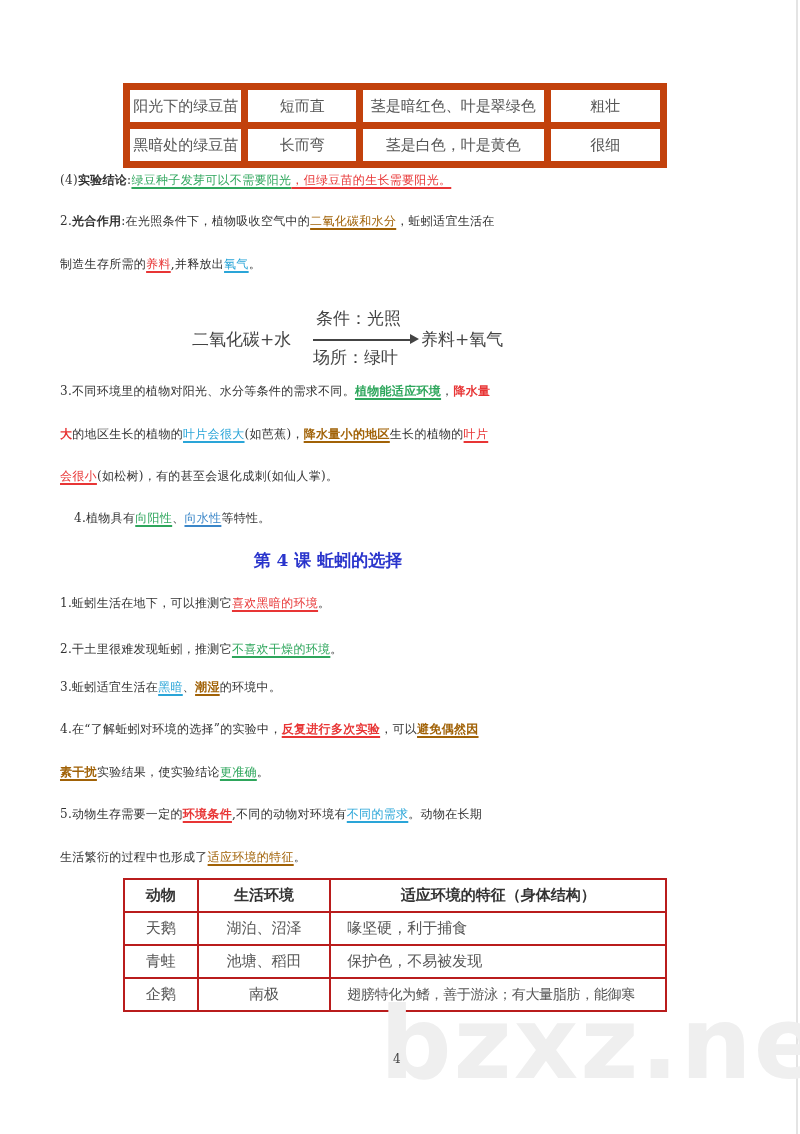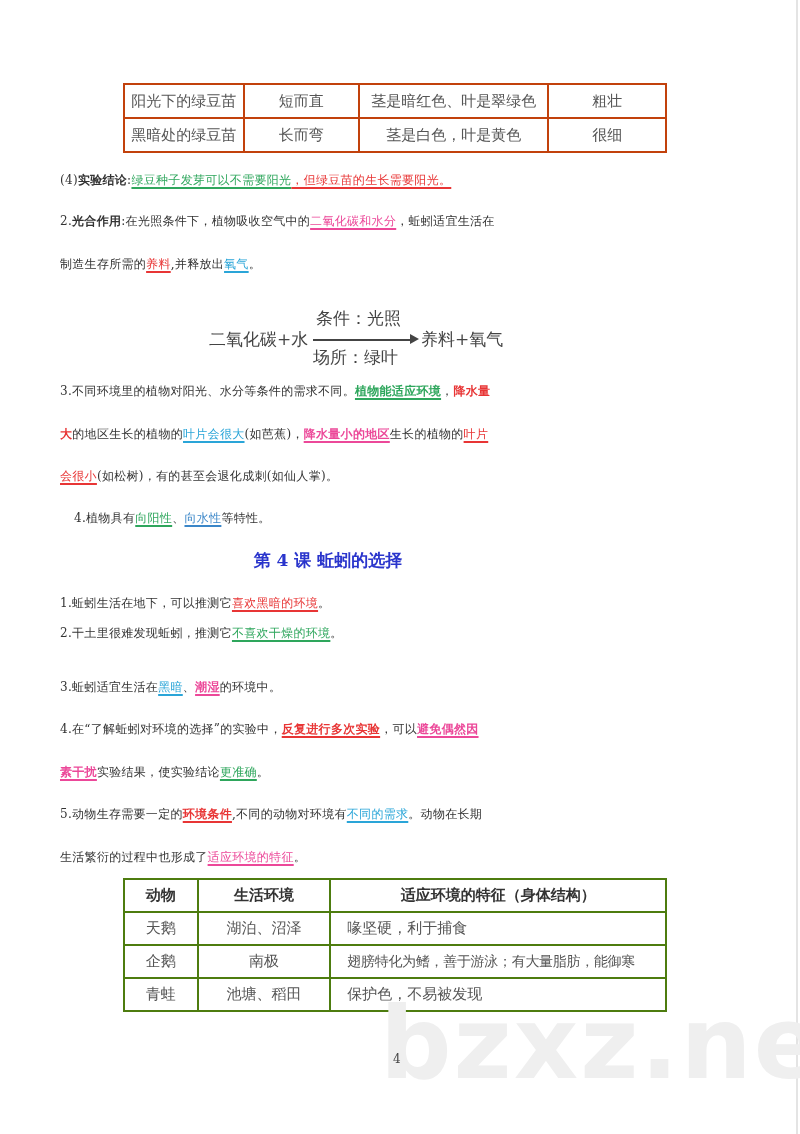--- a/index.html
+++ b/index.html
@@ -8,30 +8,30 @@
     background: #ffffff;
     font-family: "DejaVu Serif", "Liberation Serif", serif;
     color: #333333;
   }
   .right-edge { position: absolute; left: 796px; top: 0; width: 2px; height: 1134px; background: #e4e4e4; }
   .line { position: absolute; left: 60px; font-size: 12px; line-height: 22px; white-space: nowrap; letter-spacing: 0.3px; }
   .b { font-weight: bold; }
   .u { text-decoration: underline; text-underline-offset: 3px; text-decoration-thickness: 1.5px; }
   .green { color: #2ea65c; }
   .red { color: #e83535; }
-  .blue { color: #ec4899; }
+  .blue { color: #a16207; }
   .cyan { color: #2aa5d8; }
   .sky { color: #3a86c8; }
 
   table { position: absolute; border-collapse: collapse; font-size: 15px; color: #555; }
   table td, table th { text-align: center; padding: 0; }
   .t1 { left: 123px; top: 83px; width: 544px; }
-  .t1 td { border: 2px solid #c2410c; height: 32px; }
+  .t1 td { border: 7px solid #c2410c; height: 32px; }
   .t2 { left: 123px; top: 878px; width: 544px; }
-  .t2 td, .t2 th { border: 2px solid #4d7c0f; height: 31px; }
+  .t2 td, .t2 th { border: 2px solid #b91c1c; height: 31px; }
   .t2 th { font-weight: bold; color: #333; }
   .t2 td.left { text-align: left; padding-left: 16px; }
 
   .formula { position: absolute; font-size: 17px; color: #444; }
   .arrow-line { position: absolute; left: 313px; top: 339px; width: 100px; height: 1.5px; background: #444; }
   .arrow-head { position: absolute; left: 410px; top: 334px; width: 0; height: 0;
     border-top: 5px solid transparent; border-bottom: 5px solid transparent; border-left: 9px solid #444; }
 
   .heading { position: absolute; left: 0; width: 656px; top: 549px; text-align: center; font-size: 17px; font-weight: bold; color: #2a35cc; }
   .watermark { position: absolute; left: 380px; top: 985px; font-family: "DejaVu Sans", sans-serif; font-size: 100px; font-weight: bold; color: #efefef; letter-spacing: 2px; }
@@ -69,21 +69,21 @@
   <span>(4)</span><span class="b">实验结论</span><span>:</span><span class="u green">绿豆种子发芽可以不需要阳光</span><span class="u red">，但绿豆苗的生长需要阳光。</span>
 </div>
 
 <div class="line" style="top:210px;">
   <span>2.</span><span class="b">光合作用</span><span>:在光照条件下，植物吸收空气中的</span><span class="u blue">二氧化碳和水分</span><span>，蚯蚓适宜生活在</span>
 </div>
 <div class="line" style="top:253px;">
   <span>制造生存所需的</span><span class="u red">养料</span><span>,并释放出</span><span class="u cyan">氧气</span><span>。</span>
 </div>
 
-<div class="formula" style="left:209px; top:328px;">二氧化碳+水</div>
+<div class="formula" style="left:192px; top:328px;">二氧化碳+水</div>
 <div class="formula" style="left:316px; top:307px;">条件：光照</div>
 <div class="arrow-line"></div>
 <div class="arrow-head"></div>
 <div class="formula" style="left:313px; top:346px;">场所：绿叶</div>
 <div class="formula" style="left:421px; top:328px;">养料+氧气</div>
 
 <div class="line" style="top:380px;">
   <span>3.不同环境里的植物对阳光、水分等条件的需求不同。</span><span class="u green b">植物能适应环境</span><span>，</span><span class="red b">降水量</span>
 </div>
 <div class="line" style="top:423px;">
@@ -95,21 +95,21 @@
 
 <div class="line" style="top:507px;margin-left:14px;">
   <span>4.植物具有</span><span class="u green">向阳性</span><span>、</span><span class="u sky">向水性</span><span>等特性。</span>
 </div>
 
 <div class="heading">第 4 课  蚯蚓的选择</div>
 
 <div class="line" style="top:592px;">
   <span>1.蚯蚓生活在地下，可以推测它</span><span class="u red">喜欢黑暗的环境</span><span>。</span>
 </div>
-<div class="line" style="top:622px;">
+<div class="line" style="top:638px;">
   <span>2.干土里很难发现蚯蚓，推测它</span><span class="u green">不喜欢干燥的环境</span><span>。</span>
 </div>
 <div class="line" style="top:676px;">
   <span>3.蚯蚓适宜生活在</span><span class="u cyan">黑暗</span><span>、</span><span class="u blue b">潮湿</span><span>的环境中。</span>
 </div>
 <div class="line" style="top:718px;">
   <span>4.在“了解蚯蚓对环境的选择”的实验中，</span><span class="u red b">反复进行多次实验</span><span>，可以</span><span class="u blue b">避免偶然因</span>
 </div>
 <div class="line" style="top:761px;">
   <span class="u blue b">素干扰</span><span>实验结果，使实验结论</span><span class="u green">更准确</span><span>。</span>
@@ -132,26 +132,26 @@
     <th>动物</th>
     <th>生活环境</th>
     <th>适应环境的特征（身体结构）</th>
   </tr>
   <tr>
     <td>天鹅</td>
     <td>湖泊、沼泽</td>
     <td class="left">喙坚硬，利于捕食</td>
   </tr>
   <tr>
+    <td>青蛙</td>
+    <td>池塘、稻田</td>
+    <td class="left">保护色，不易被发现</td>
+  </tr>
+  <tr>
     <td>企鹅</td>
     <td>南极</td>
     <td class="left" style="font-size:14px; letter-spacing:-0.3px;">翅膀特化为鳍，善于游泳；有大量脂肪，能御寒</td>
-  </tr>
-  <tr>
-    <td>青蛙</td>
-    <td>池塘、稻田</td>
-    <td class="left">保护色，不易被发现</td>
   </tr>
 </tbody>
   </table>
 
 <div class="watermark">bzxz.net</div>
 <div class="page-num">4</div>
 
 </body></html>

